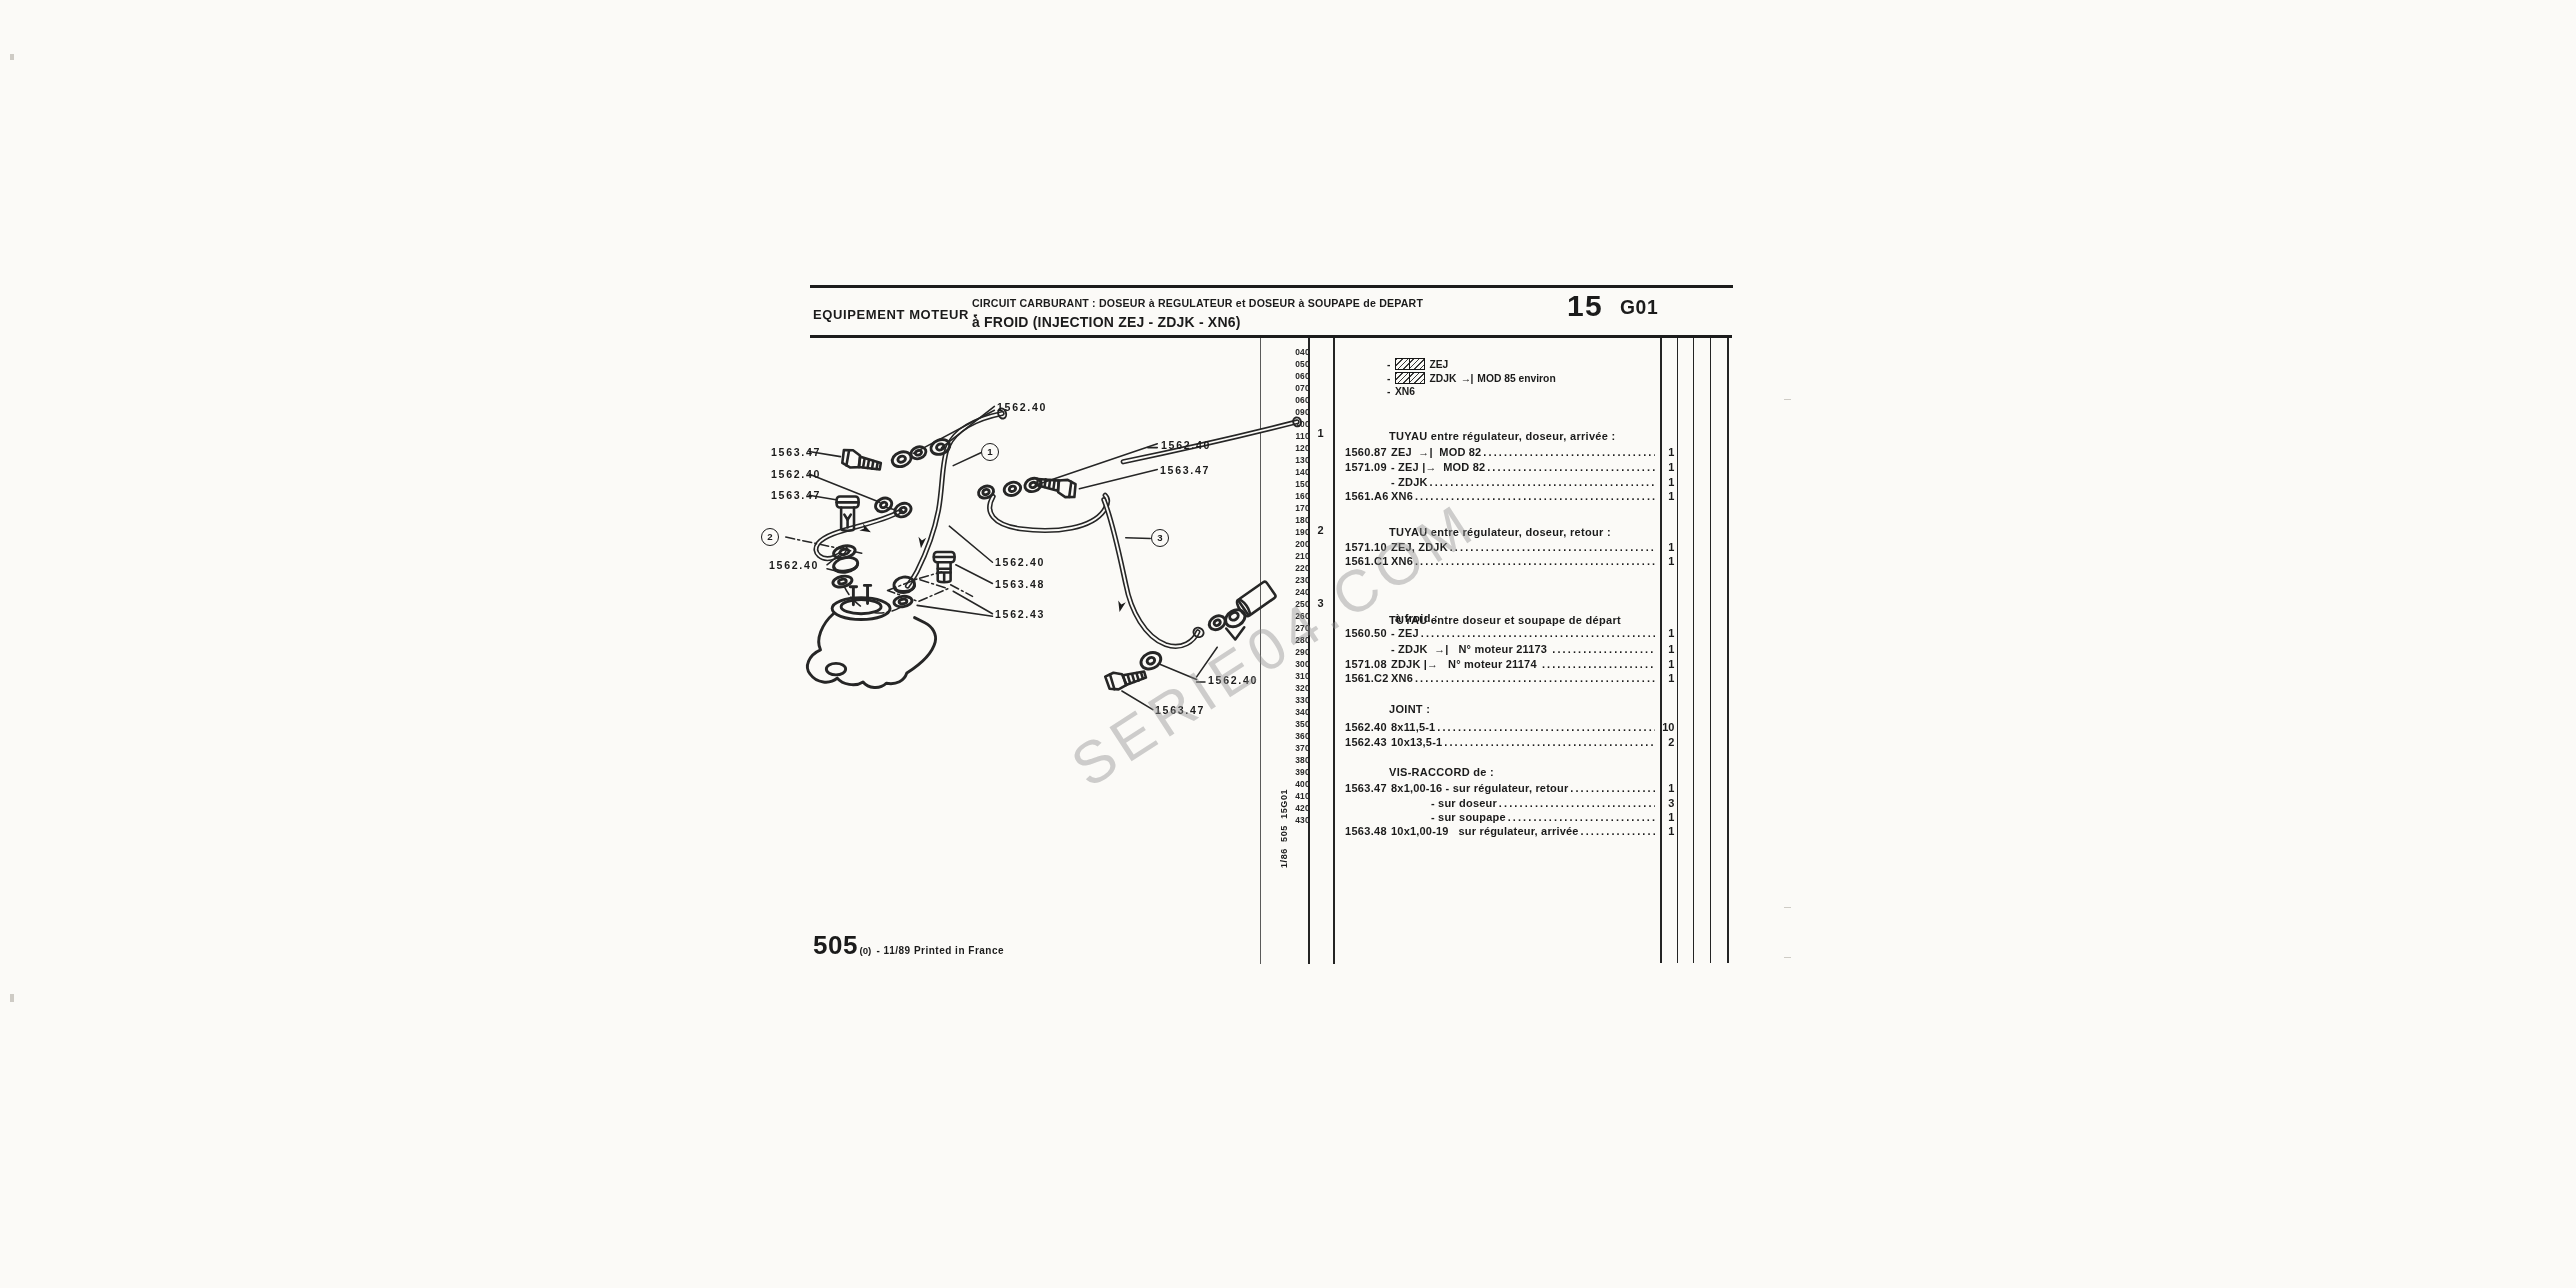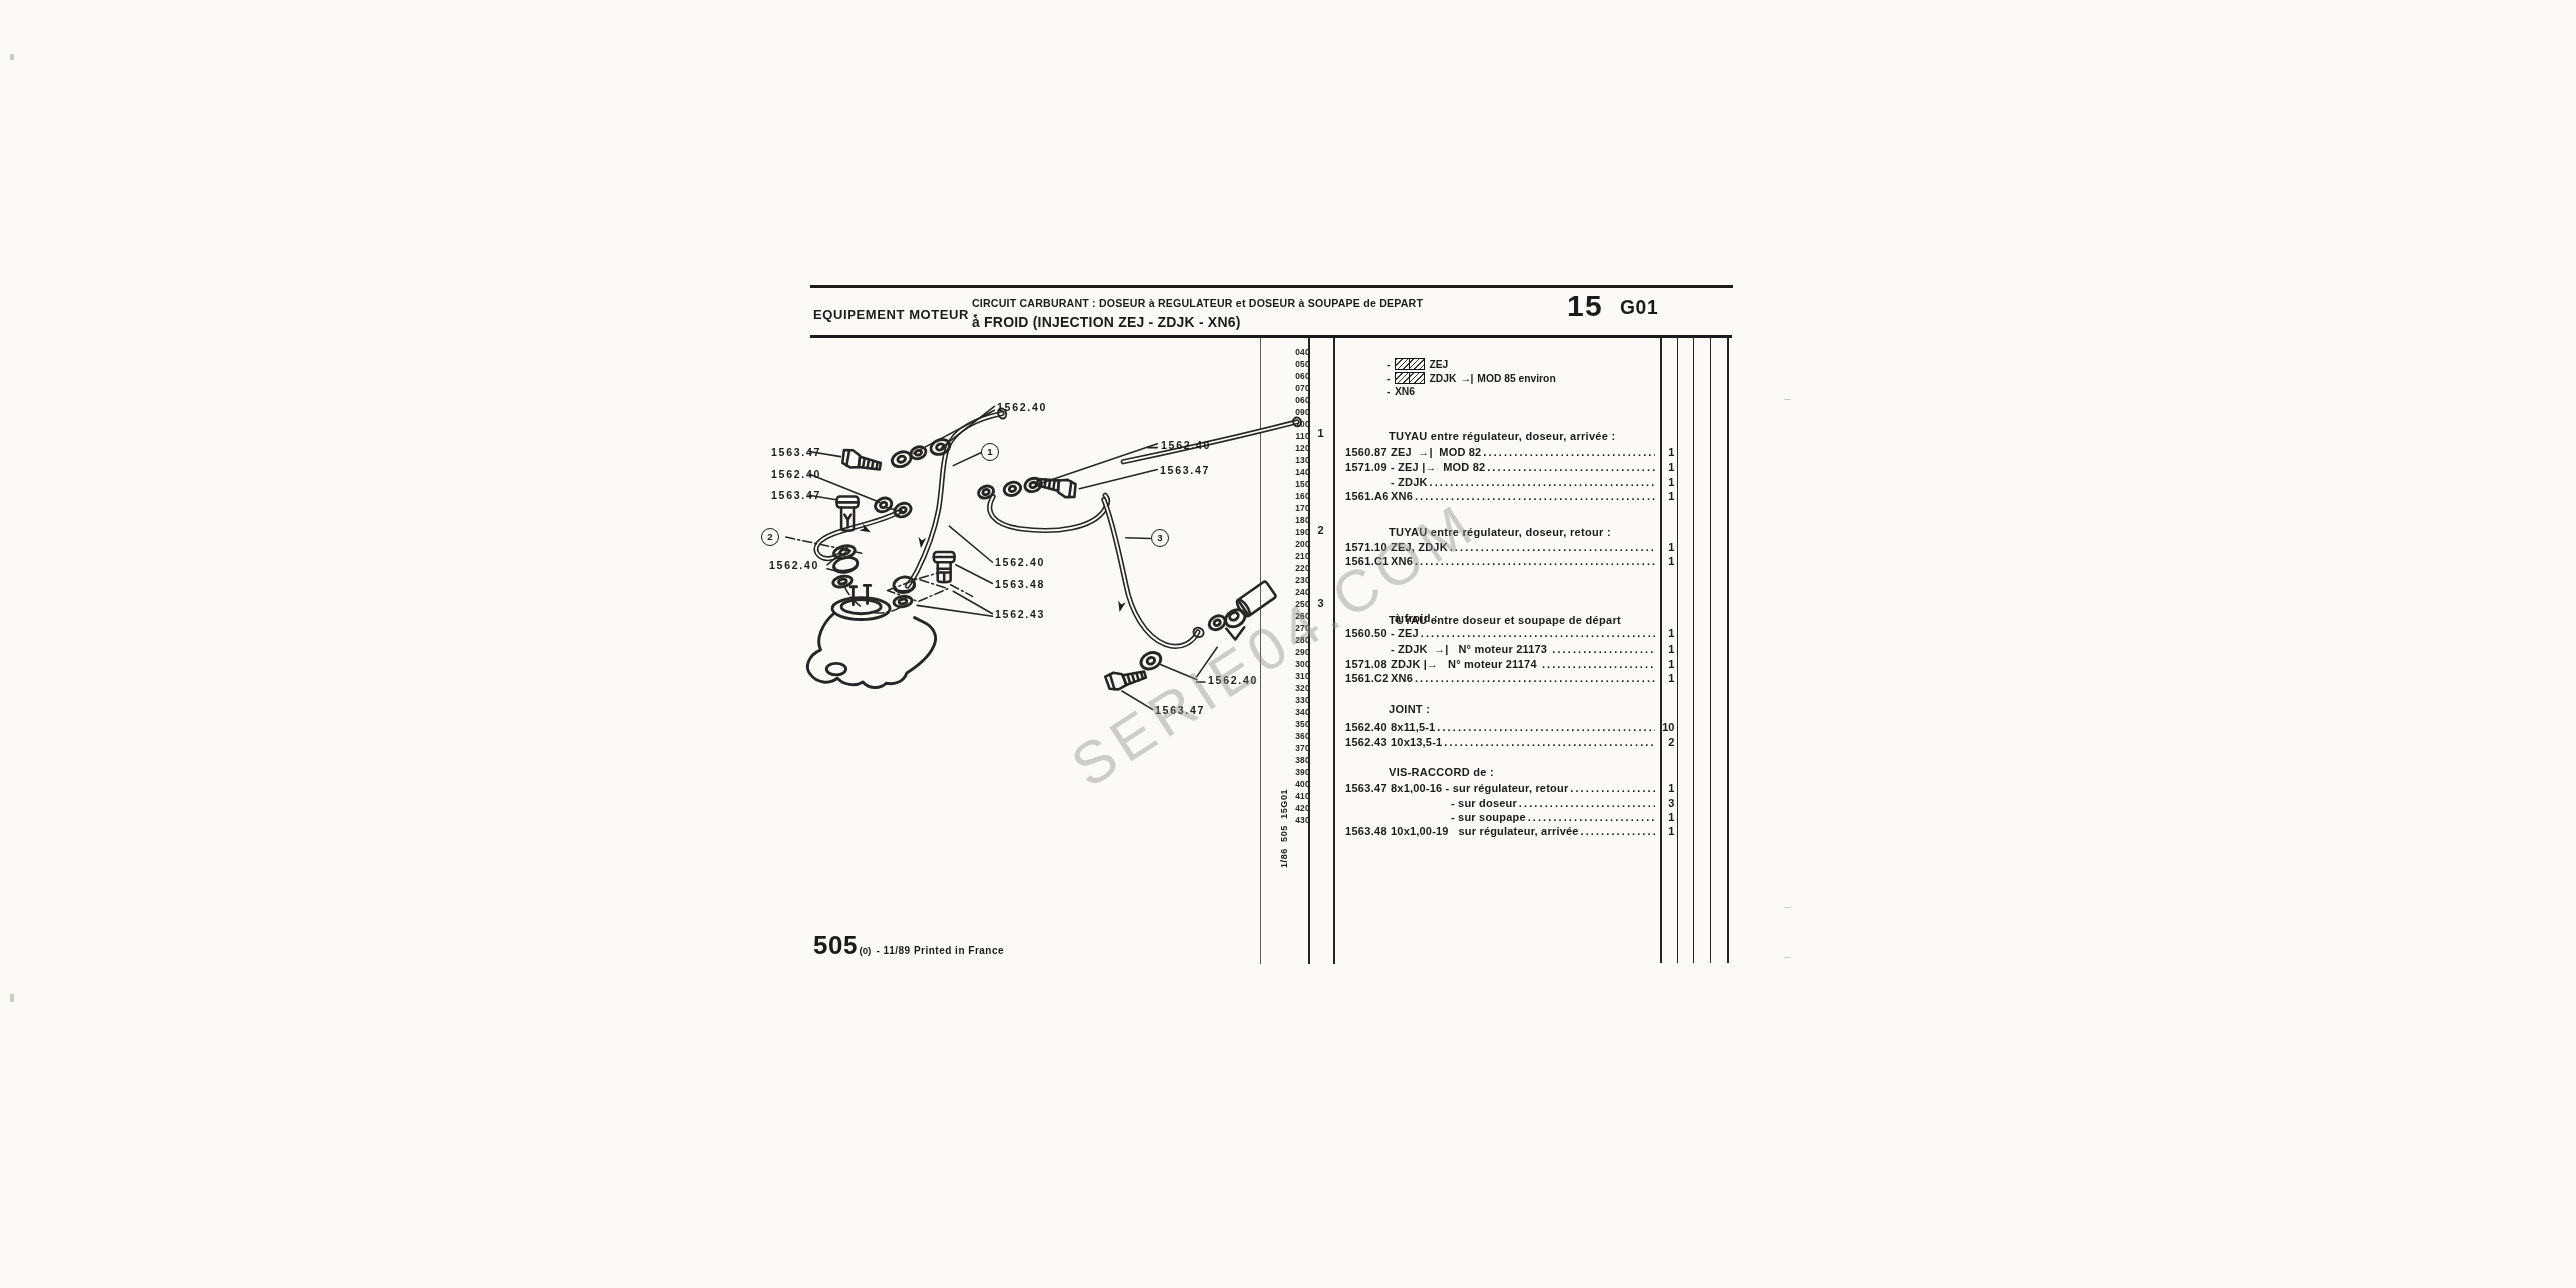--- a/index.html
+++ b/index.html
@@ -27,21 +27,21 @@
       text-align:right;color:#262626;letter-spacing:0.3px;}
   .inum{position:absolute;left:1308px;width:25px;text-align:center;font-size:11px;font-weight:700;}
   .sidecode{position:absolute;left:1279px;top:868px;transform:rotate(-90deg);transform-origin:0 0;
       font-size:9px;font-weight:700;letter-spacing:0.6px;white-space:pre;}
   
   .stitle{position:absolute;left:1389px;font-size:11px;font-weight:700;letter-spacing:0.3px;white-space:pre;}
   .trow{position:absolute;left:1345px;width:332px;display:flex;align-items:flex-start;
         font-size:11px;font-weight:700;line-height:13px;}
   .trow .ref{flex:none;width:46px;letter-spacing:0.3px;}
   .trow .lab{flex:none;padding-right:1.9px;letter-spacing:0.2px;white-space:pre;}
-  .trow.sub .lab{margin-left:60px;}
+  .trow.sub .lab{margin-left:40px;}
   .trow .dots{flex:1;overflow:hidden;white-space:nowrap;letter-spacing:2.1px;font-weight:600;}
   .trow .dots::after{content:"....................................................................................................";}
   .trow .qty{flex:none;width:19.3px;text-align:right;padding-right:2.6px;}
   
   .dlabel{position:absolute;font-size:10.6px;font-weight:700;letter-spacing:1.7px;white-space:nowrap;}
   .callout{position:absolute;width:16px;height:16px;border:1.5px solid #1b1b1b;border-radius:50%;
       text-align:center;line-height:16px;font-size:9.7px;font-weight:700;background:#fbfaf7;}
   
   #watermark{position:absolute;left:1039px;top:611px;width:470px;text-align:center;
       transform:rotate(-33deg);font-size:59px;font-weight:500;letter-spacing:6.4px;

